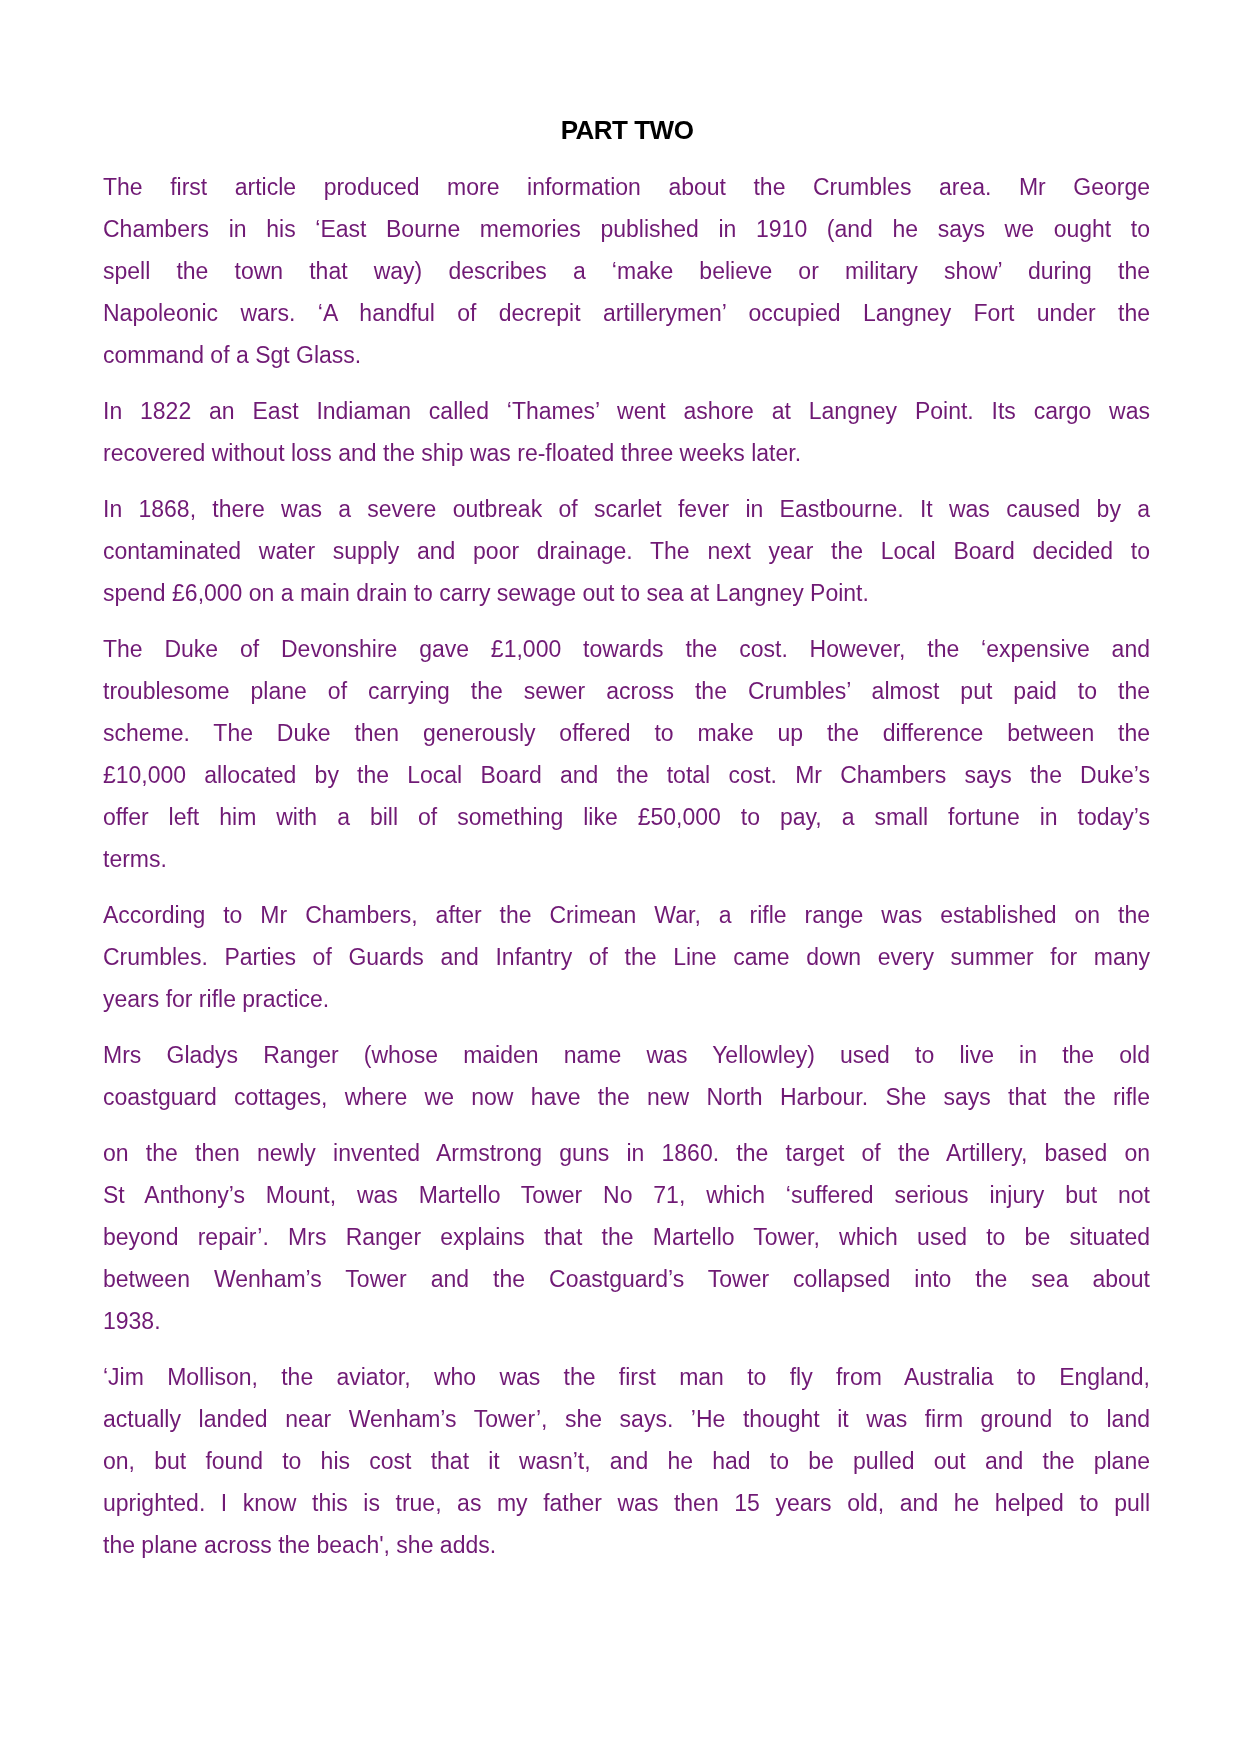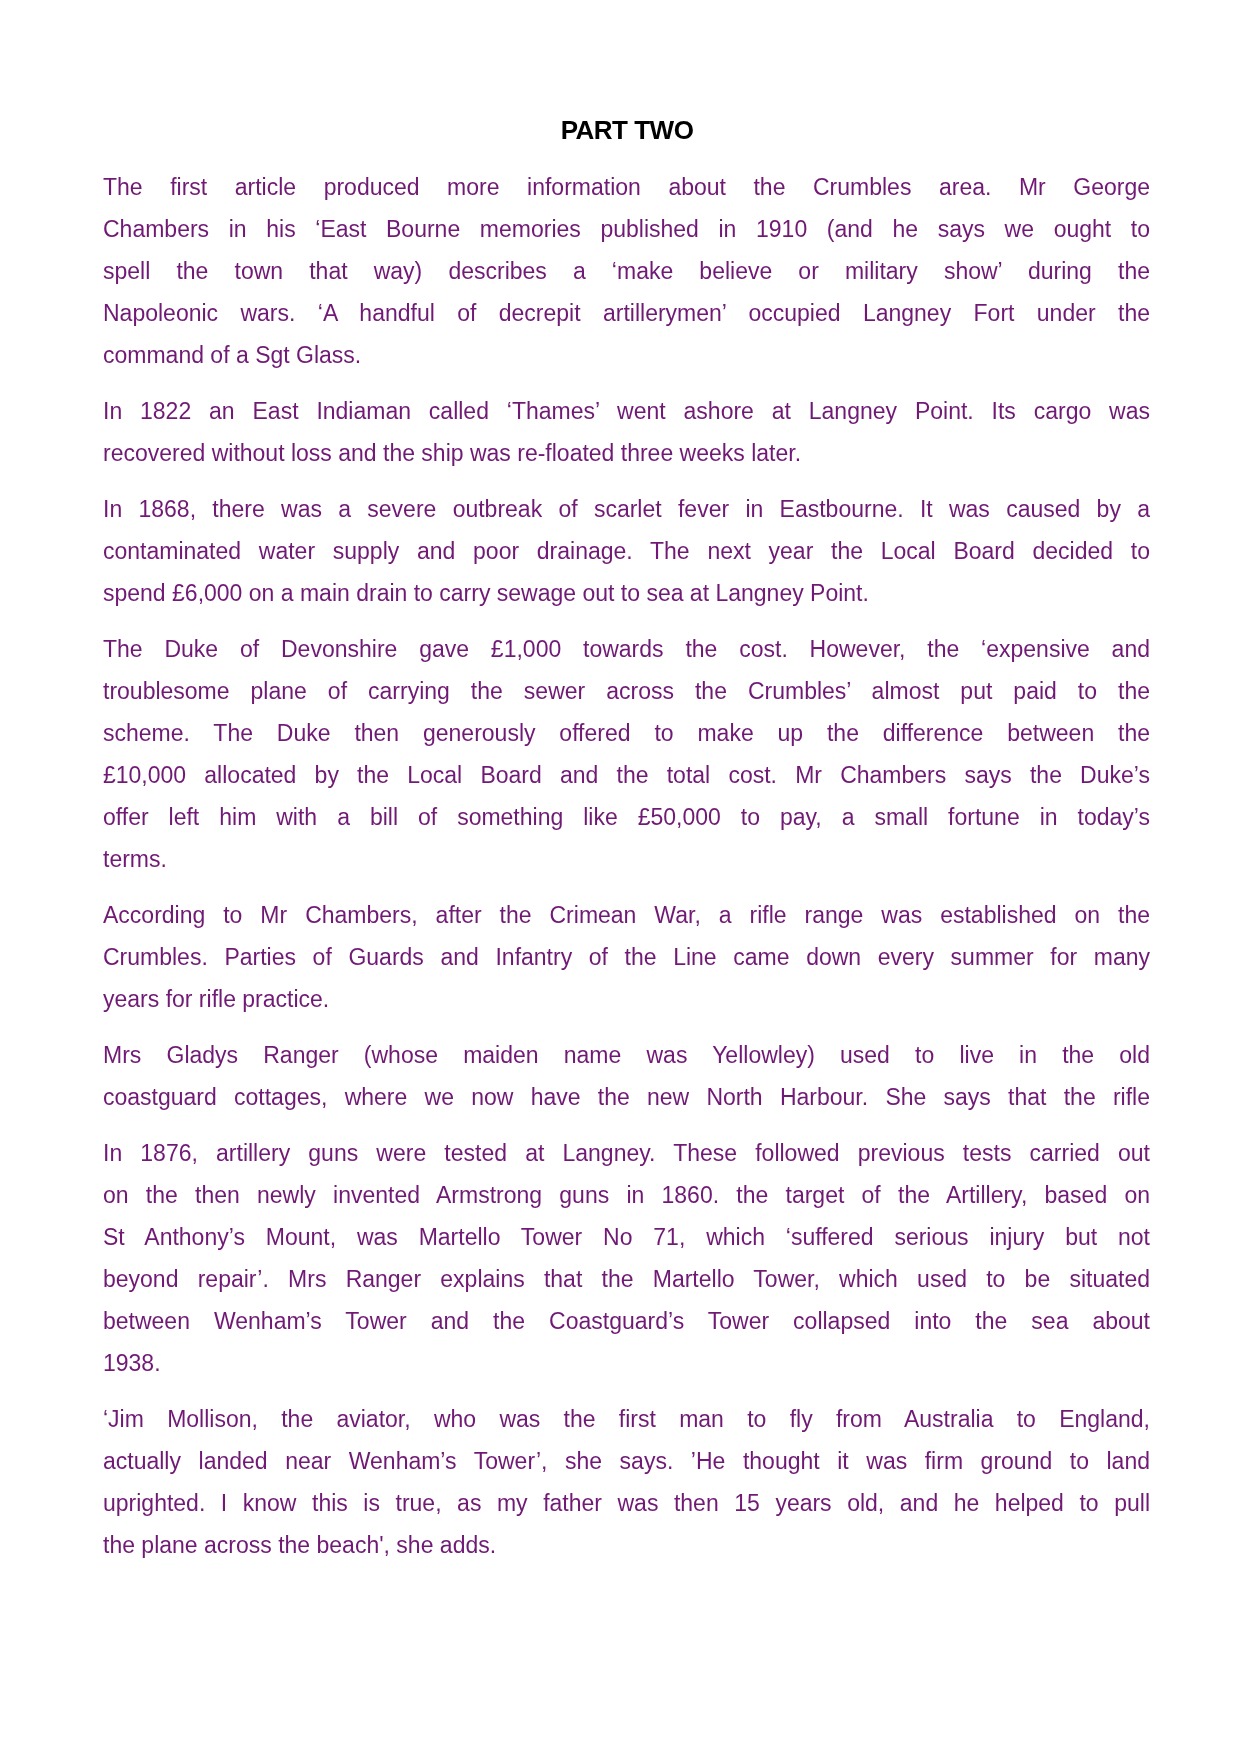--- a/index.html
+++ b/index.html
@@ -61,27 +61,27 @@
       <div class="para">
         <span class="line">According to Mr Chambers, after the Crimean War, a rifle range was established on the</span>
         <span class="line">Crumbles. Parties of Guards and Infantry of the Line came down every summer for many</span>
         <span class="line last">years for rifle practice.</span>
       </div>
       <div class="para">
         <span class="line">Mrs Gladys Ranger (whose maiden name was Yellowley) used to live in the old</span>
         <span class="line">coastguard cottages, where we now have the new North Harbour. She says that the rifle</span>
       </div>
       <div class="para">
-        <span class="line">In 1876, artillery guns were tested at Langney. These followed previous tests carried out</span>
         <span class="line">on the then newly invented Armstrong guns in 1860. the target of the Artillery, based on</span>
         <span class="line">St Anthony’s Mount, was Martello Tower No 71, which ‘suffered serious injury but not</span>
         <span class="line">beyond repair’. Mrs Ranger explains that the Martello Tower, which used to be situated</span>
         <span class="line">between Wenham’s Tower and the Coastguard’s Tower collapsed into the sea about</span>
         <span class="line last">1938.</span>
       </div>
       <div class="para">
         <span class="line">‘Jim Mollison, the aviator, who was the first man to fly from Australia to England,</span>
         <span class="line">actually landed near Wenham’s Tower’, she says. ’He thought it was firm ground to land</span>
+        <span class="line">on, but found to his cost that it wasn’t, and he had to be pulled out and the plane</span>
         <span class="line">uprighted. I know this is true, as my father was then 15 years old, and he helped to pull</span>
         <span class="line last">the plane across the beach', she adds.</span>
       </div>
     </div>
 </div>
 
 </body></html>

